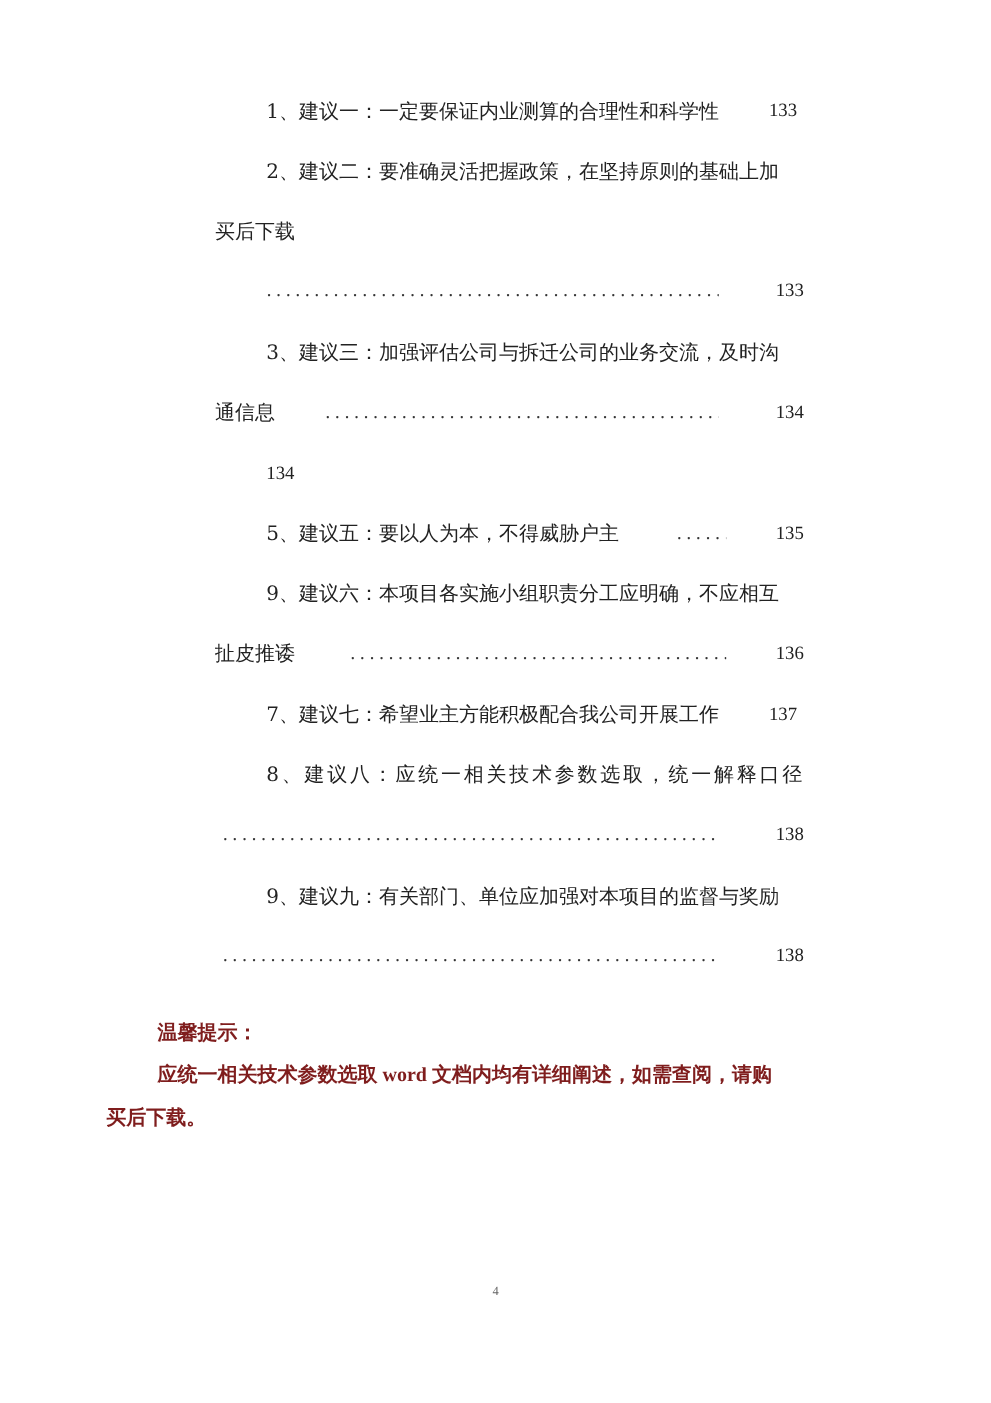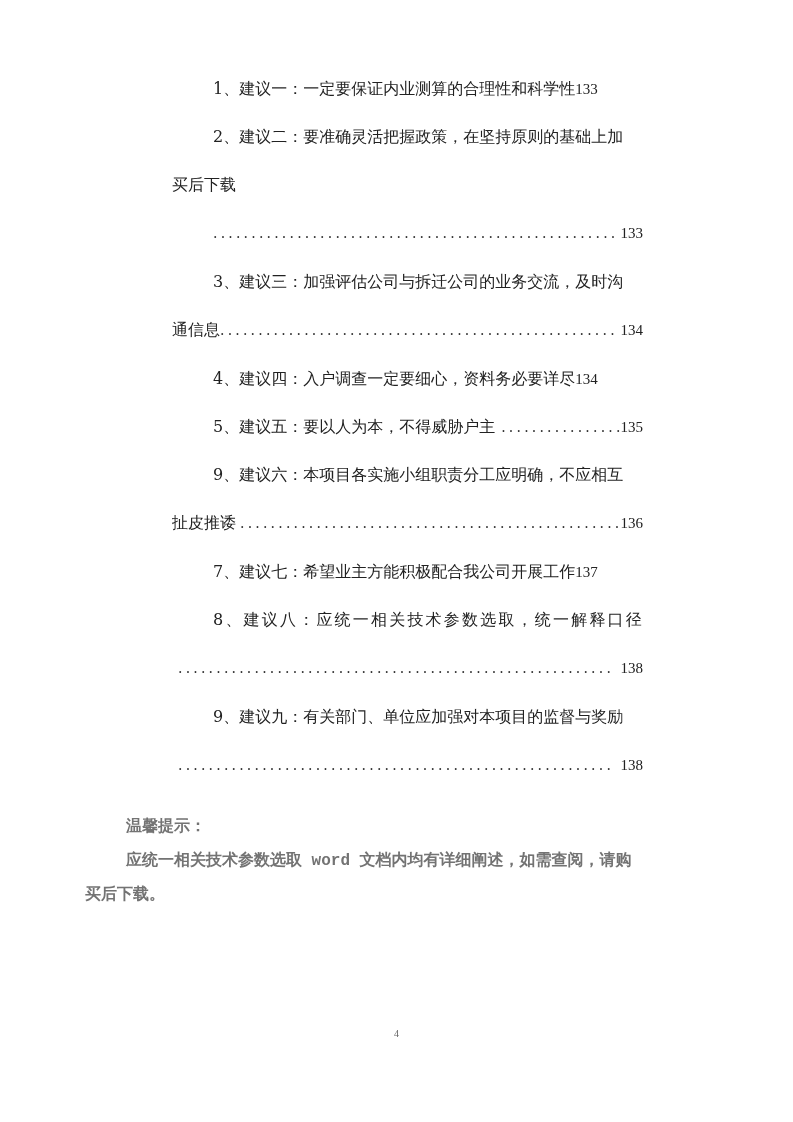--- a/index.html
+++ b/index.html
@@ -1,24 +1,24 @@
 <!DOCTYPE html>
 <html><head>
 <meta charset="utf-8">
 <style>
   html, body { margin: 0; padding: 0; background: #ffffff; }
   body { width: 793px; height: 1122px; position: relative; overflow: hidden;
          font-family: "DejaVu Serif", "Liberation Serif", serif; color: #222; }
   .line { position: absolute; left: 0; height: 24px; line-height: 24px; font-size: 16px; white-space: nowrap; }
   .ind { left: 213px; }
   .cont { left: 172px; }
-  .row { position: absolute; height: 24px; line-height: 24px; font-size: 16px; display: flex; align-items: flex-end; white-space: nowrap; }
+  .row { position: absolute; height: 24px; line-height: 24px; font-size: 16px; display: flex; align-items: flex-end; white-space: nowrap; gap: 40px; }
   .dots { flex: 1; overflow: hidden; letter-spacing: 3.2px; color: #333; font-size: 14px; }
   .pg { font-family: Liberation Serif, serif; font-size: 15px; }
-  .tip { position: absolute; font-family: Liberation Mono, monospace; font-weight: bold; font-size: 16px; line-height: 24px; white-space: nowrap; color: #737373; }
+  .tip { position: absolute; font-family: Liberation Serif, serif; font-weight: bold; font-size: 16px; line-height: 24px; white-space: nowrap; color: #7f1d1d; }
   .pagenum { position: absolute; left: 0; width: 793px; top: 1028px; text-align: center; font-size: 10px; color: #666; font-family: "Liberation Serif", serif; }
 </style>
 </head>
 <body>
 
 <div class="row" style="top:77px; left:213px; width:446px;">
   <span>1、建议一：一定要保证内业测算的合理性和科学性</span>
   <span class="pg">133</span>
 </div>
 
@@ -30,21 +30,20 @@
 </div>
 
 <div class="line ind" style="top:270px;">3、建议三：加强评估公司与拆迁公司的业务交流，及时沟</div>
 <div class="row" style="top:318px; left:172px; width:471px;">
   <span>通信息</span>
   <span class="dots">................................................................</span>
   <span class="pg" style="margin-left:6px;">134</span>
 </div>
 
 <div class="row" style="top:367px; left:213px; width:446px;">
-  <span>4、建议四：入户调查一定要细心，资料务必要详尽</span>
   <span class="pg">134</span>
 </div>
 
 <div class="row" style="top:415px; left:213px; width:430px;">
   <span>5、建议五：要以人为本，不得威胁户主</span>
   <span class="dots" style="margin-left:6px;">................................................................</span>
   <span class="pg">135</span>
 </div>
 
 <div class="line ind" style="top:463px;">9、建议六：本项目各实施小组职责分工应明确，不应相互</div>

